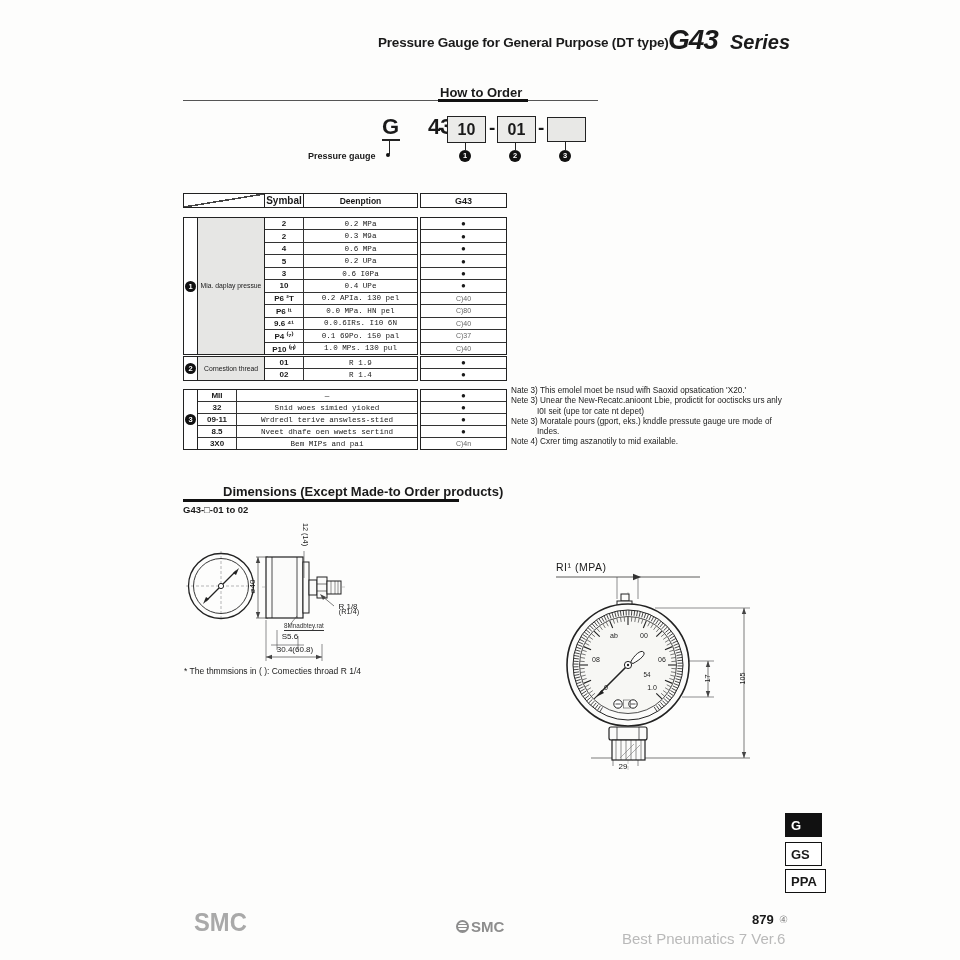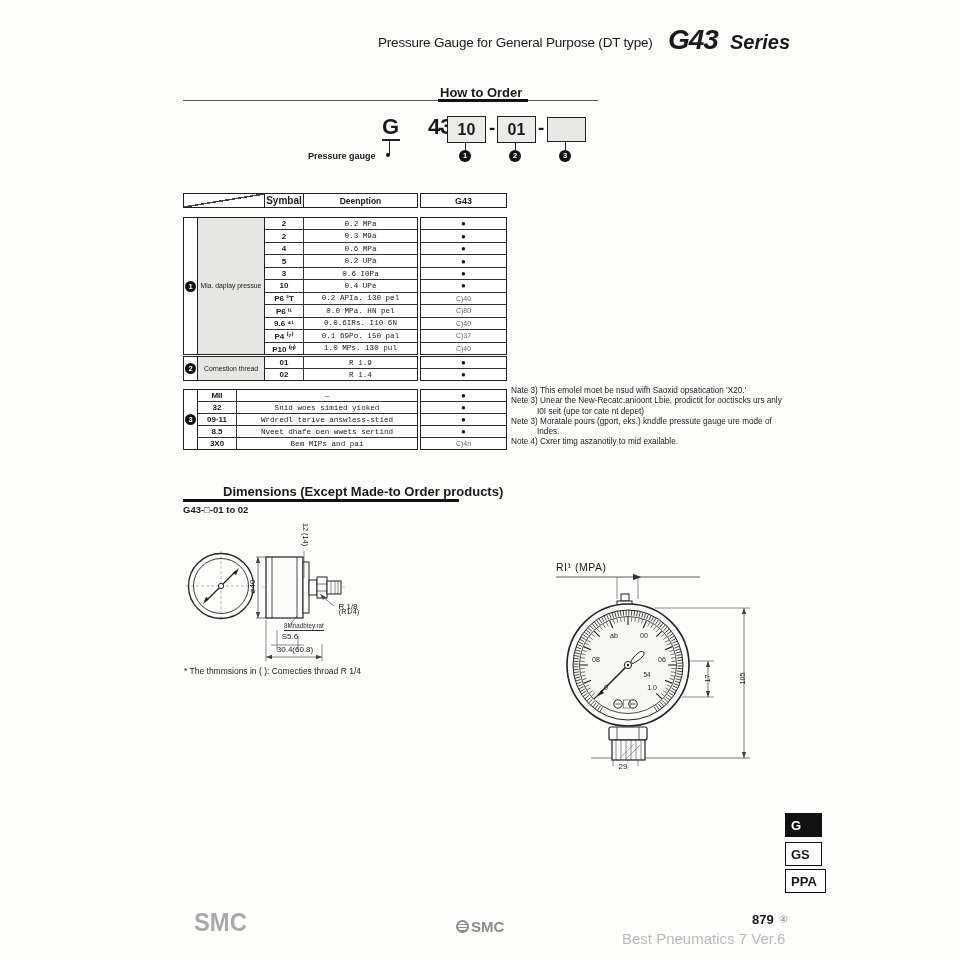--- a/index.html
+++ b/index.html
@@ -3,21 +3,21 @@
 <meta charset="utf-8">
 <style>
   html,body{margin:0;padding:0;background:#fff;}
   .page{position:relative;width:960px;height:960px;background:#fdfdfc;overflow:hidden;
         font-family:"Liberation Sans",sans-serif;color:#1a1a1a;}
   .abs{position:absolute;}
   .b{font-weight:bold;}
   .ctr{display:flex;align-items:center;justify-content:center;}
 
   
-  .doc-title{left:378px;top:35px;font-size:13.5px;font-weight:normal;letter-spacing:-0.2px;}
+  .doc-title{left:378px;top:35px;font-size:13.5px;font-weight:bold;letter-spacing:-0.2px;}
   .series-code{left:668px;top:24px;font-size:28px;font-weight:bold;font-style:italic;letter-spacing:-1px;}
   .series-word{left:730px;top:31px;font-size:20px;font-weight:bold;font-style:italic;}
 
   
   .hto-head{left:440px;top:85px;font-size:13px;font-weight:bold;}
   .hto-underline{left:438px;top:99px;width:90px;height:3px;background:#111;}
   .hto-rule{left:183px;top:100px;width:415px;height:1px;background:#555;}
   .code-txt{top:114px;font-size:22px;font-weight:bold;}
   .code-dash{top:117px;font-size:19px;font-weight:bold;}
   .code-box{top:116px;width:37px;height:25px;border:1.6px solid #222;background:#ebebe9;

